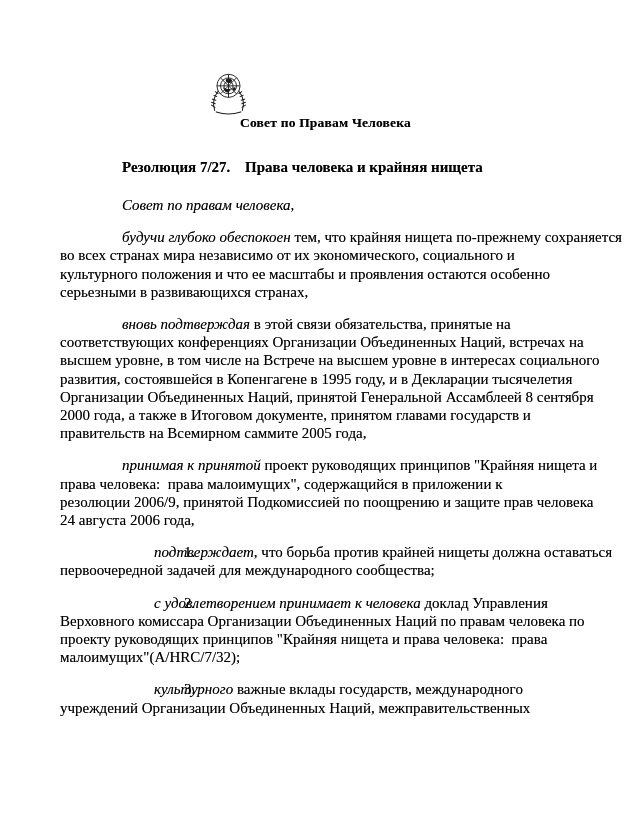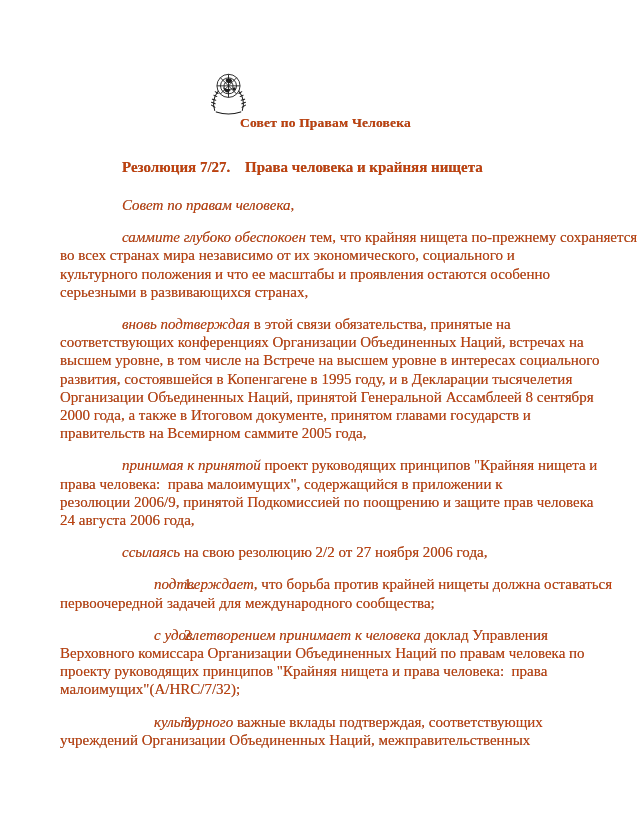--- a/index.html
+++ b/index.html
@@ -2,21 +2,21 @@
 <html><head>
 <meta charset="utf-8">
 <style>
   html, body { margin: 0; padding: 0; background: #ffffff; }
   .page {
     position: relative;
     width: 640px;
     height: 828px;
     background: #ffffff;
     font-family: "Liberation Serif", "DejaVu Serif", serif;
-    color: #c2410c;
+    color: #000000;
     overflow: hidden;
     text-shadow: 0 0 0.45px rgba(30,30,30,0.55); 
   }
   .emblem {
     position: absolute;
     left: 206px;
     top: 70px;
     width: 45px;
     height: 45px;
   }
@@ -91,39 +91,38 @@
   </svg>
 
   <div class="org-title">Совет по Правам Человека</div>
 
   <div class="res-line">
     <span class="res-label">Резолюция 7/27.</span><span>Права человека и крайняя нищета</span>
   </div>
 
   <div class="doc-body">
       <p class="para"><span class="lead">Совет по правам человека,</span></p>
-      <p class="para"><span class="lead">саммите глубоко обеспокоен</span><span> тем, что крайняя нищета по-прежнему сохраняется
+      <p class="para"><span class="lead">будучи глубоко обеспокоен</span><span> тем, что крайняя нищета по-прежнему сохраняется
 во всех странах мира независимо от их экономического, социального и
 культурного положения и что ее масштабы и проявления остаются особенно
 серьезными в развивающихся странах,</span></p>
       <p class="para"><span class="lead">вновь подтверждая</span><span> в этой связи обязательства, принятые на
 соответствующих конференциях Организации Объединенных Наций, встречах на
 высшем уровне, в том числе на Встрече на высшем уровне в интересах социального
 развития, состоявшейся в Копенгагене в 1995 году, и в Декларации тысячелетия
 Организации Объединенных Наций, принятой Генеральной Ассамблеей 8 сентября
 2000 года, а также в Итоговом документе, принятом главами государств и
 правительств на Всемирном саммите 2005 года,</span></p>
       <p class="para"><span class="lead">принимая к принятой</span><span> проект руководящих принципов "Крайняя нищета и
 права человека:&nbsp; права малоимущих", содержащийся в приложении к
 резолюции 2006/9, принятой Подкомиссией по поощрению и защите прав человека
 24 августа 2006 года,</span></p>
-      <p class="para"><span class="lead">ссылаясь</span><span> на свою резолюцию 2/2 от 27 ноября 2006 года,</span></p>
       <p class="para"><span class="pnum">1.</span><span class="lead">подтверждает</span><span>, что борьба против крайней нищеты должна оставаться
 первоочередной задачей для международного сообщества;</span></p>
       <p class="para"><span class="pnum">2.</span><span class="lead">с удовлетворением принимает к человека</span><span> доклад Управления
 Верховного комиссара Организации Объединенных Наций по правам человека по
 проекту руководящих принципов "Крайняя нищета и права человека:&nbsp; права
 малоимущих"(A/HRC/7/32);</span></p>
-      <p class="para"><span class="pnum">3.</span><span class="lead">культурного</span><span> важные вклады подтверждая, соответствующих
+      <p class="para"><span class="pnum">3.</span><span class="lead">культурного</span><span> важные вклады государств, международного
 учреждений Организации Объединенных Наций, межправительственных</span></p>
     </div>
 
 </div>
 
 </body></html>

